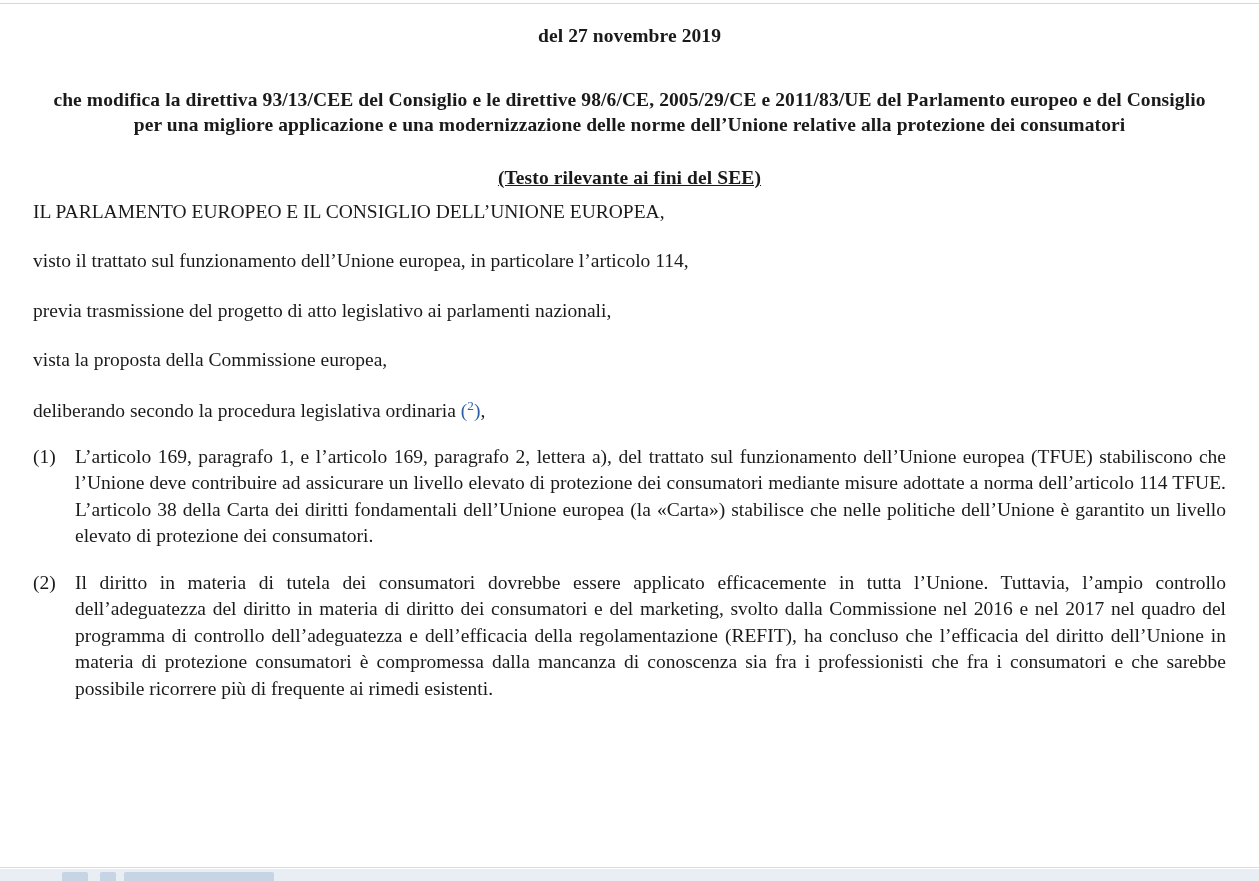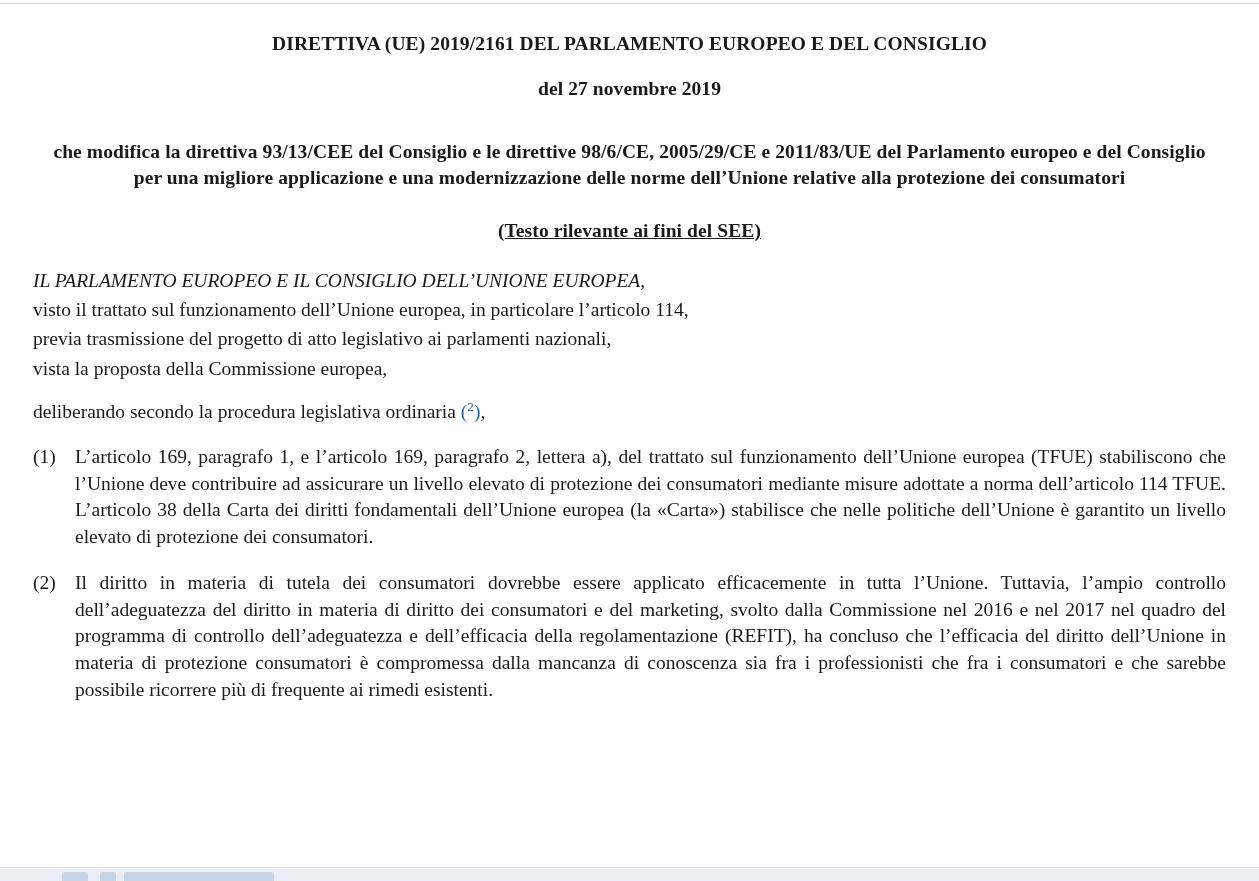--- a/index.html
+++ b/index.html
@@ -46,29 +46,28 @@
     margin-top: 38px;
     padding: 0 5px;
   }
   .title-eea {
     margin-top: 27px;
     text-decoration: underline;
   }
   .intro-line {
     font-size: 19.5px;
     line-height: 1.3;
-    margin-top: 4px;
+    margin-top: 24px;
     text-align: left;
   }
   .intro-line.first {
-    margin-top: 24px;
-    font-style: italic;
+    margin-top: 8px;
   }
   .intro-line.wide {
-    margin-top: 18px;
+    margin-top: 26px;
   }
   sup.ref {
     color: #2d5fa8;
     font-size: 0.68em;
     vertical-align: super;
     line-height: 0;
   }
   .ref-paren {
     color: #2d5fa8;
   }
@@ -118,21 +117,20 @@
 </head>
 <body>
 
 <div class="page">
 
   <div class="top-rule"></div>
 
   <div class="doc-body">
 
     <div class="title-block">
-      <div class="title-main">DIRETTIVA (UE) 2019/2161 DEL PARLAMENTO EUROPEO E DEL CONSIGLIO</div>
       <div class="title-date">del 27 novembre 2019</div>
       <div class="title-sub">che modifica la direttiva 93/13/CEE del Consiglio e le direttive 98/6/CE, 2005/29/CE e 2011/83/UE del Parlamento europeo e del Consiglio per una migliore applicazione e una modernizzazione delle norme dell’Unione relative alla protezione dei consumatori</div>
       <div class="title-eea">(Testo rilevante ai fini del SEE)</div>
     </div>
 
     <div class="intro-line first">IL PARLAMENTO EUROPEO E IL CONSIGLIO DELL’UNIONE EUROPEA,</div>
     <div class="intro-line">visto il trattato sul funzionamento dell’Unione europea, in particolare l’articolo 114,</div>
     <div class="intro-line">previa trasmissione del progetto di atto legislativo ai parlamenti nazionali,</div>
     <div class="intro-line">vista la proposta della Commissione europea,</div>
 

